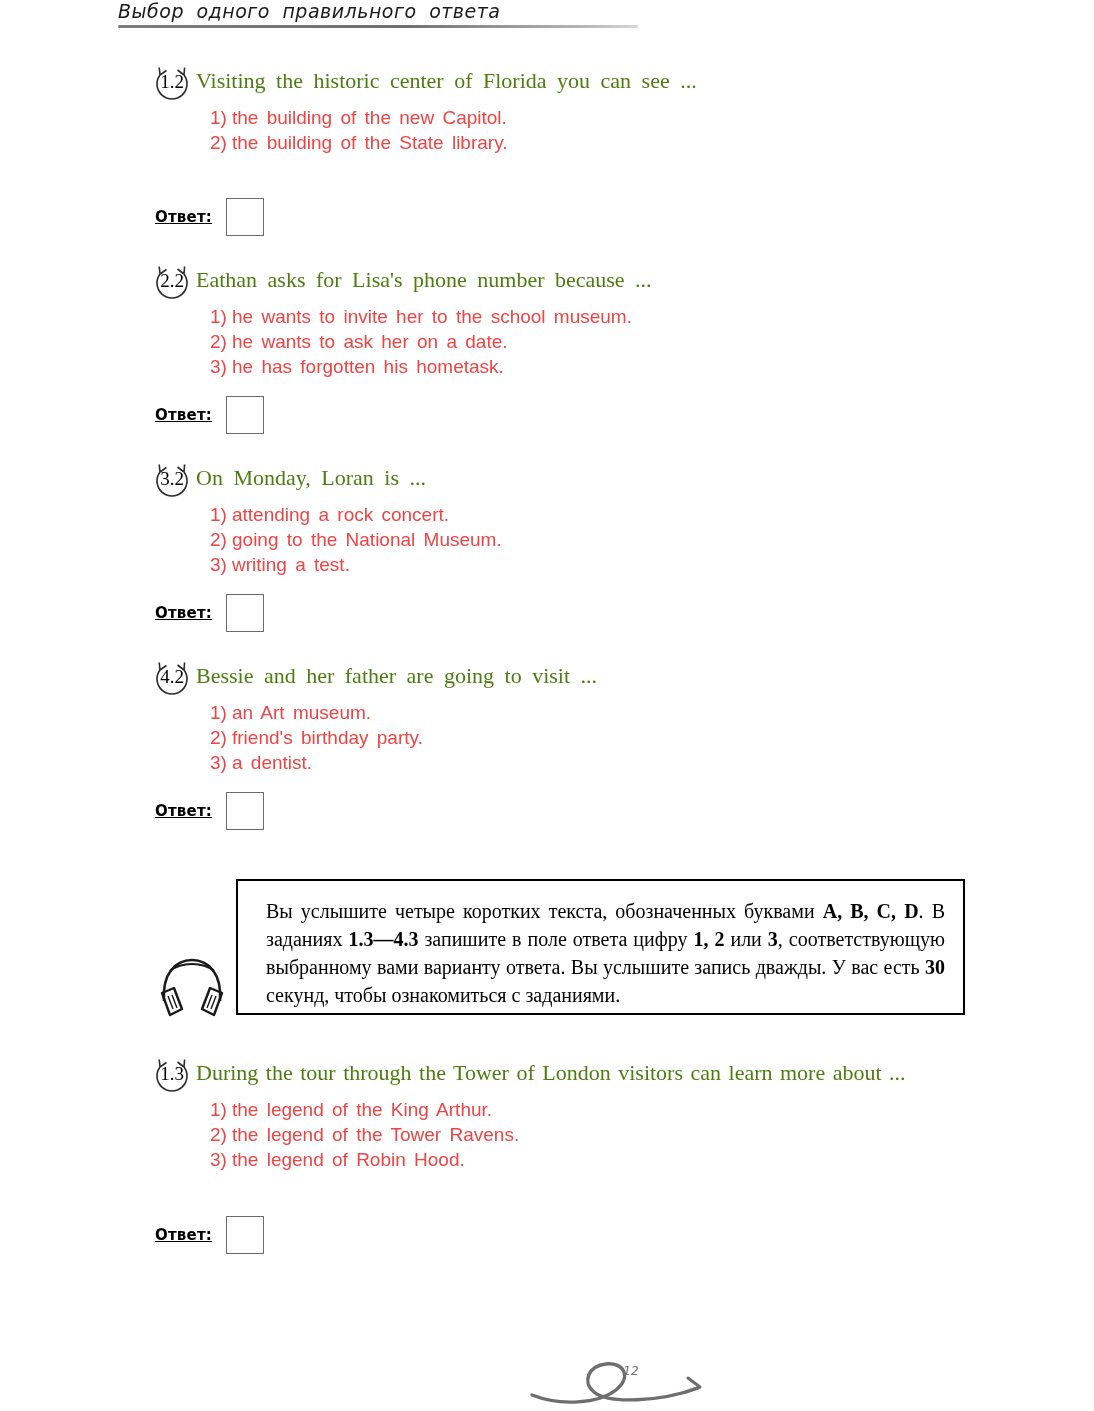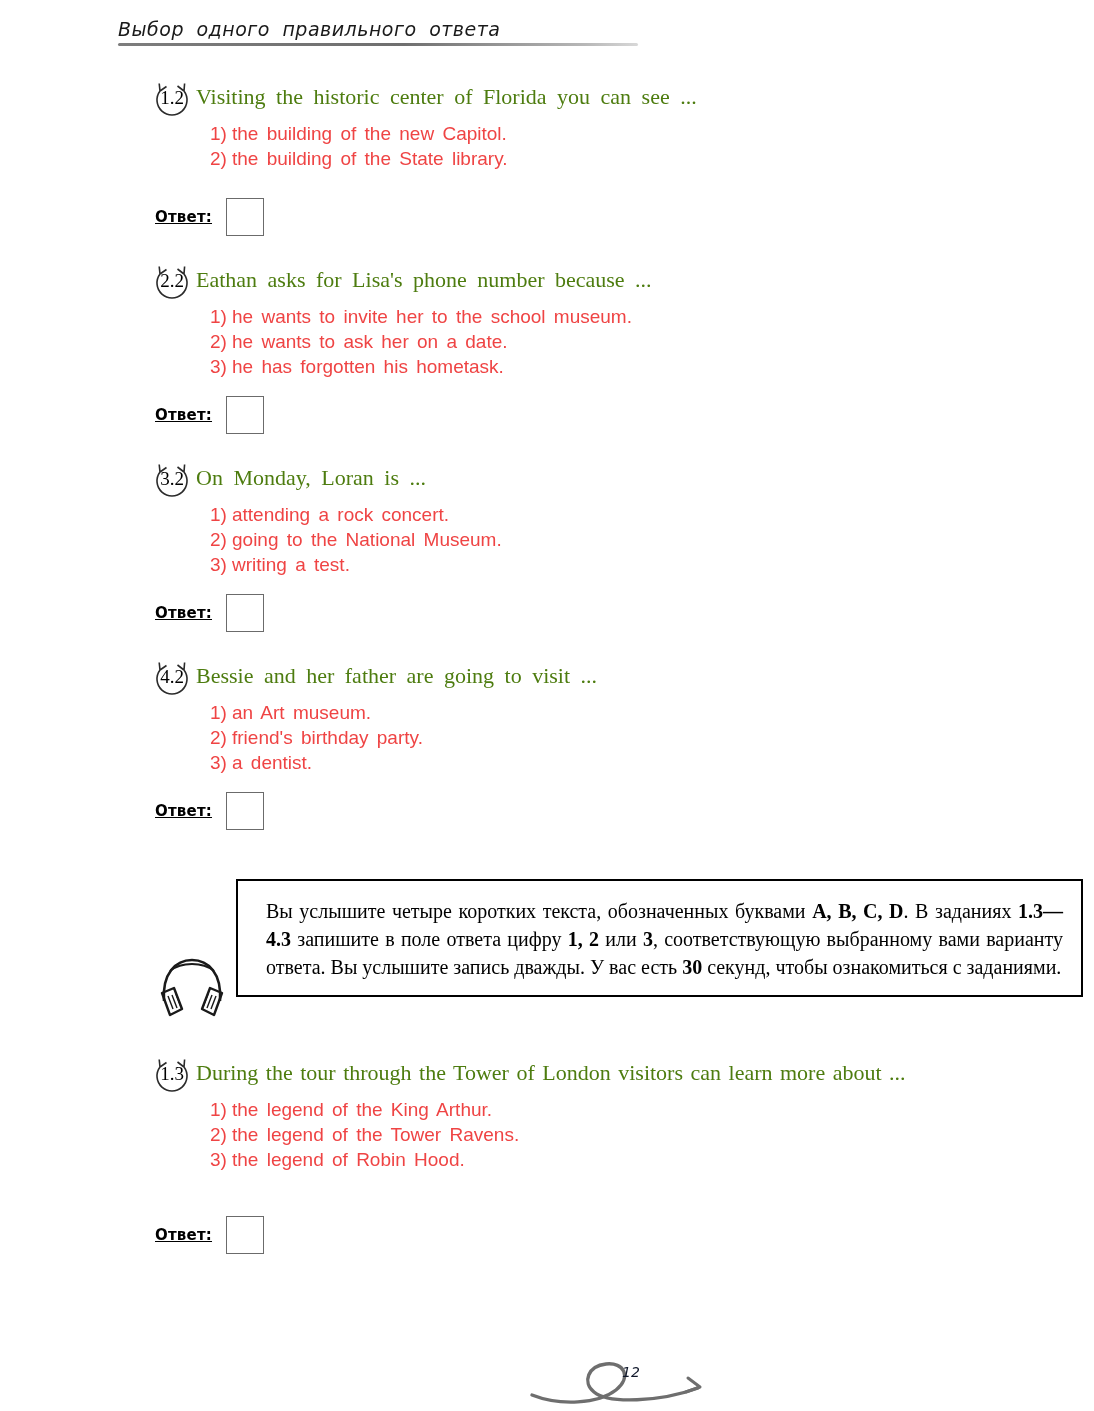--- a/index.html
+++ b/index.html
@@ -13,21 +13,21 @@
     position: relative;
     font-family: "Liberation Serif", serif;
     color: #000000;
     overflow: hidden;
   }
 
   
   .page-header {
     position: absolute;
     left: 118px;
-    top: 18px;
+    top: 0;
     width: 520px;
   }
   .page-header .head-text {
     font-family: "DejaVu Sans", sans-serif;
     font-style: italic;
     font-size: 19px;
     letter-spacing: 0.5px;
     word-spacing: 6px;
     color: #1a1a1a;
     white-space: nowrap;
@@ -128,24 +128,24 @@
   .listen-block {
     position: absolute;
     left: 150px;
     top: 875px;
     width: 940px;
   }
   .listen-box {
     position: absolute;
     left: 86px;
     top: 4px;
-    width: 847px;
+    width: 729px;
     box-sizing: border-box;
     border: 2px solid #000;
-    padding: 16px 18px 14px 28px;
+    padding: 16px 18px 4px 28px;
     background: #fff;
   }
   .listen-text {
     font-family: "Liberation Serif", serif;
     font-size: 20px;
     line-height: 28px;
     text-align: justify;
     text-align-last: left;
     color: #000;
     margin: 0;
@@ -168,33 +168,33 @@
     height: 64px;
   }
   .page-footer .pnum {
     position: absolute;
     left: 86px;
     top: 16px;
     width: 50px;
     text-align: center;
     font-family: "DejaVu Sans", sans-serif;
     font-style: italic;
-    font-size: 14px;
-    color: #0f172a;
+    font-size: 12px;
+    color: #737373;
   }
 </style>
 </head>
 <body>
 
 <div class="page-header">
   <div class="head-text">Выбор одного правильного ответа</div>
   <div class="head-rule"></div>
 </div>
 
-<div class="question" style="top:66px;width:760px;margin-top:16px;">
+<div class="question" style="top:66px;width:760px;">
   <div class="q-head">
     <div class="q-badge">
       <svg width="46" height="44" viewBox="0 0 46 44">
         <path d="M10 14 A15 15 0 1 0 34 14" fill="none" stroke="#2b2b2b" stroke-width="1.6"></path>
         <path d="M10 14 L9.2 6.5 M10 14 L16.5 9.5" fill="none" stroke="#2b2b2b" stroke-width="1.6"></path>
         <path d="M34 14 L27.5 9.0 M34 14 L34.6 6.5" fill="none" stroke="#2b2b2b" stroke-width="1.6"></path>
       </svg>
       <span class="q-num">1.2</span>
     </div>
     <div class="q-text">Visiting the historic center of Florida you can see ...</div>

